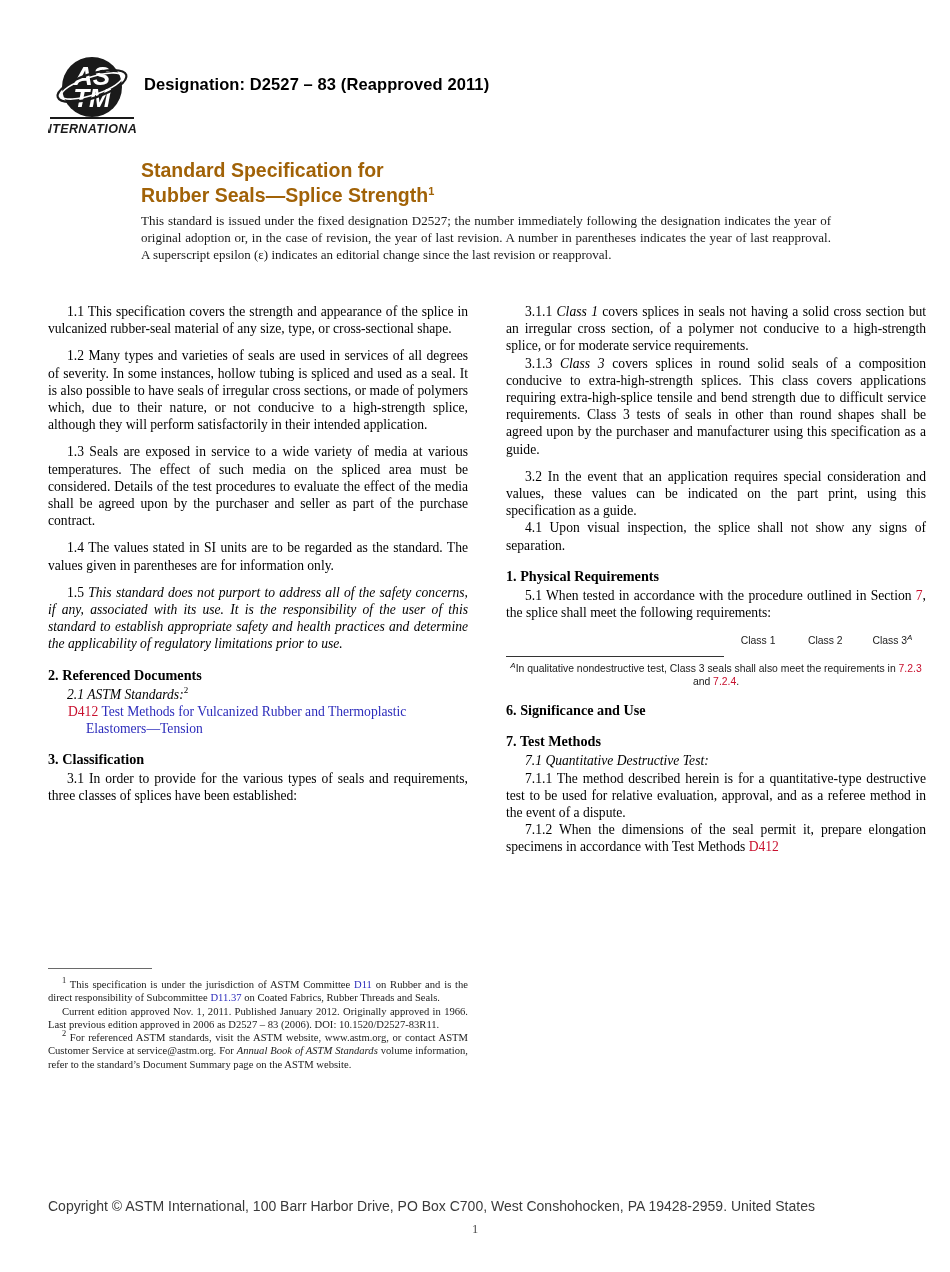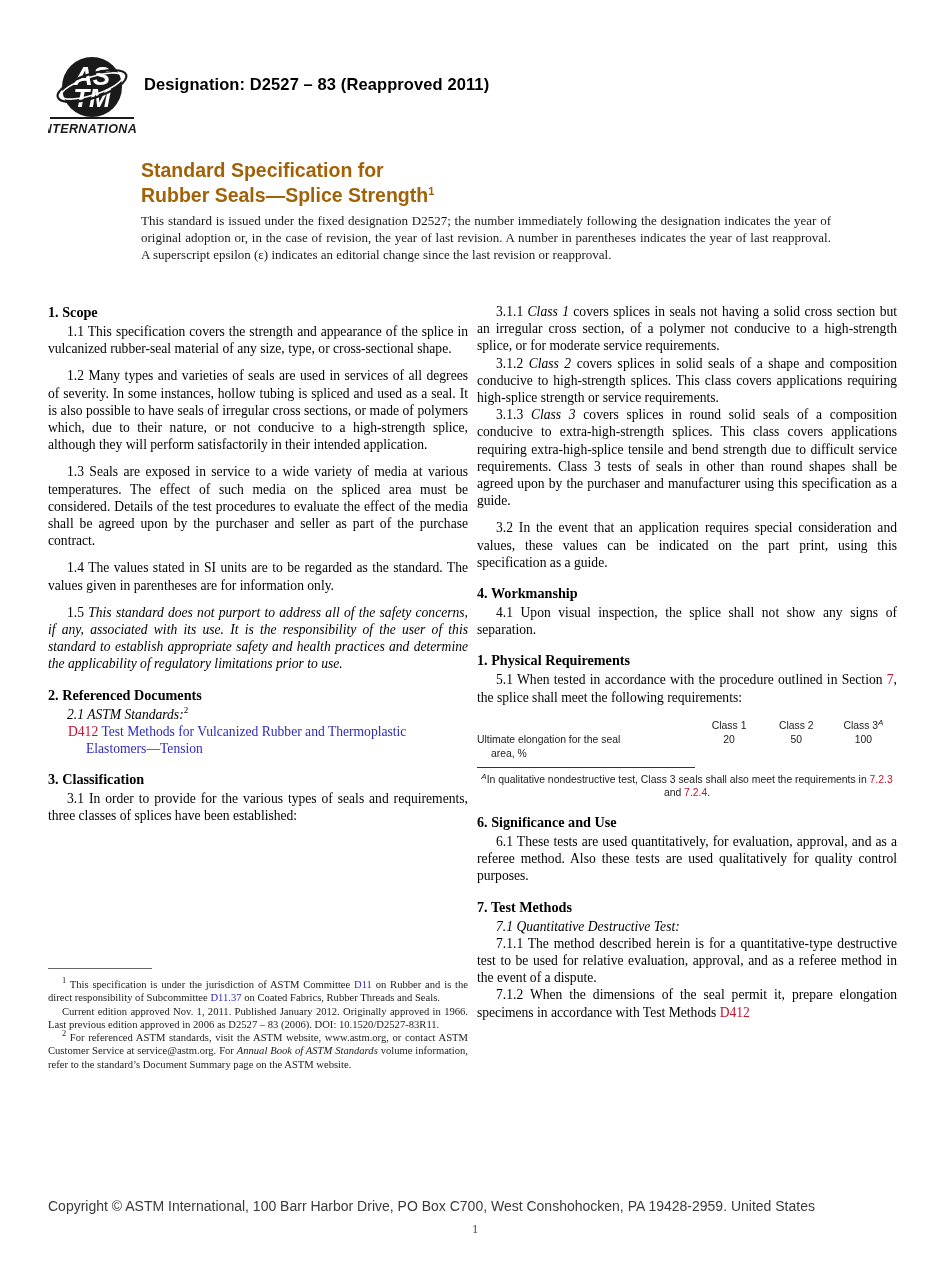--- a/index.html
+++ b/index.html
@@ -77,21 +77,21 @@
   
   .col {
     position: absolute;
     top: 303px;
     width: 420px;
     font-size: 13.6px;
     line-height: 17.2px;
     text-align: justify;
   }
   .col-left  { left: 48px; }
-  .col-right { left: 477px; }
+  .col-right { left: 506px; }
 
   h2.sec {
     font-size: 14.2px;
     font-weight: bold;
     margin: 13px 0 2px 0;
     text-align: left;
     line-height: 18px;
   }
   h2.sec:first-child { margin-top: 0; }
   p.para {
@@ -232,21 +232,20 @@
   <div class="title-block">
     <div class="doc-title">
       <span>Standard Specification for</span><br>
       <span>Rubber Seals—Splice Strength</span><sup>1</sup>
     </div>
     <div class="intro">This standard is issued under the fixed designation D2527; the number immediately following the designation indicates the year of original adoption or, in the case of revision, the year of last revision. A number in parentheses indicates the year of last reapproval. A superscript epsilon (ε) indicates an editorial change since the last revision or reapproval.</div>
   </div>
 
   <div class="col col-left">
 
-    <h2 class="sec">1.  Scope</h2>
 
     <p class="para tight">1.1  This specification covers the strength and appearance of the splice in vulcanized rubber-seal material of any size, type, or cross-sectional shape.</p>
 
     <p class="para gap">1.2  Many types and varieties of seals are used in services of all degrees of severity. In some instances, hollow tubing is spliced and used as a seal. It is also possible to have seals of irregular cross sections, or made of polymers which, due to their nature, or not conducive to a high-strength splice, although they will perform satisfactorily in their intended application.</p>
 
     <p class="para gap">1.3  Seals are exposed in service to a wide variety of media at various temperatures. The effect of such media on the spliced area must be considered. Details of the test procedures to evaluate the effect of the media shall be agreed upon by the purchaser and seller as part of the purchase contract.</p>
 
     <p class="para gap">1.4  The values stated in SI units are to be regarded as the standard. The values given in parentheses are for information only.</p>
 
     <p class="para gap"><span>1.5 </span><span class="it">This standard does not purport to address all of the safety concerns, if any, associated with its use. It is the responsibility of the user of this standard to establish appropriate safety and health practices and determine the applicability of regulatory limitations prior to use.</span></p>
@@ -259,61 +258,49 @@
 
     <h2 class="sec">3.  Classification</h2>
 
     <p class="para tight">3.1  In order to provide for the various types of seals and requirements, three classes of splices have been established:</p>
   </div>
 
   <div class="col col-right">
 
     <p class="para tight"><span>3.1.1  </span><span class="it">Class 1</span><span> covers splices in seals not having a solid cross section but an irregular cross section, of a polymer not conducive to a high-strength splice, or for moderate service requirements.</span></p>
 
-    <p class="para tight"><span>3.1.2  </span><span class="it">Class 2</span><span> covers splices in solid seals of a shape and composition conducive to high-strength splices. This class covers applications requiring high-splice strength or service requirements.</span></p>
 
     <p class="para tight"><span>3.1.3  </span><span class="it">Class 3</span><span> covers splices in round solid seals of a composition conducive to extra-high-strength splices. This class covers applications requiring extra-high-splice tensile and bend strength due to difficult service requirements. Class 3 tests of seals in other than round shapes shall be agreed upon by the purchaser and manufacturer using this specification as a guide.</span></p>
 
     <p class="para gap">3.2  In the event that an application requires special consideration and values, these values can be indicated on the part print, using this specification as a guide.</p>
 
-    <h2 class="sec">4.  Workmanship</h2>
 
     <p class="para tight">4.1  Upon visual inspection, the splice shall not show any signs of separation.</p>
 
     <h2 class="sec">1.  Physical Requirements</h2>
 
     <p class="para tight"><span>5.1  When tested in accordance with the procedure outlined in Section </span><span class="lnk-red">7</span><span>, the splice shall meet the following requirements:</span></p>
 
     <table class="req-table">
       <tbody>
           <tr class="hdr">
         <td class="lbl"></td>
         <td class="cls"><span>Class 1</span></td>
         <td class="cls"><span>Class 2</span></td>
         <td class="cls"><span>Class 3</span><sup>A</sup></td>
       </tr>
-      <tr>
-        <td class="lbl">
-          <span>Ultimate elongation for the seal</span>
-          <span class="tbl-indent">area, %</span>
-        </td>
-        <td class="cls">20</td>
-        <td class="cls">50</td>
-        <td class="cls">100</td>
-      </tr>
     </tbody>
       </table>
 
     <div class="tbl-rule"></div>
 
     <div class="tbl-note"><sup>A</sup><span>In qualitative nondestructive test, Class 3 seals shall also meet the requirements in </span><span class="lnk-red">7.2.3</span><span> and </span><span class="lnk-red">7.2.4</span><span>.</span></div>
 
     <h2 class="sec">6.  Significance and Use</h2>
 
-    <p class="para tight">6.1  These tests are used quantitatively, for evaluation, approval, and as a referee method. Also these tests are used qualitatively for quality control purposes.</p>
 
     <h2 class="sec">7.  Test Methods</h2>
 
     <p class="para sub-italic"><span class="it">7.1  Quantitative Destructive Test:</span></p>
 
     <p class="para tight">7.1.1  The method described herein is for a quantitative-type destructive test to be used for relative evaluation, approval, and as a referee method in the event of a dispute.</p>
 
     <p class="para tight"><span>7.1.2  When the dimensions of the seal permit it, prepare elongation specimens in accordance with Test Methods </span><span class="lnk-red">D412</span></p>
   </div>
 

